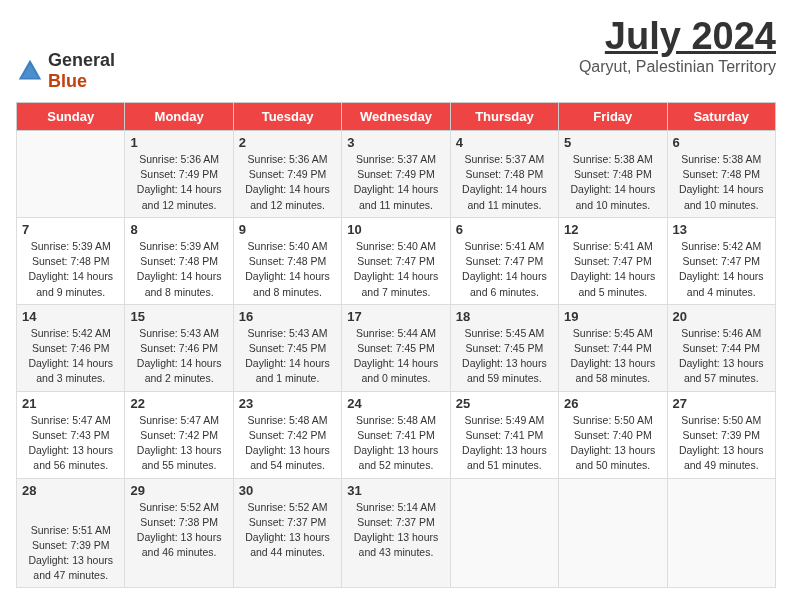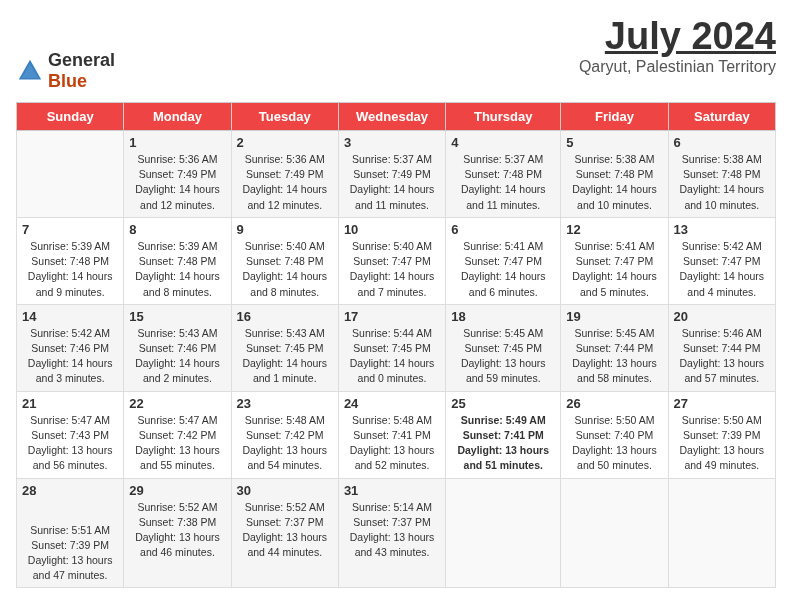--- a/index.html
+++ b/index.html
@@ -300,21 +300,21 @@
         </td>
         <td>
           <span class="day-number">24</span>
           <div class="day-info" style="white-space: pre-line;">Sunrise: 5:48 AM
 Sunset: 7:41 PM
 Daylight: 13 hours
 and 52 minutes.</div>
         </td>
         <td>
           <span class="day-number">25</span>
-          <div class="day-info" style="white-space: pre-line; font-weight: bold;">Sunrise: 5:49 AM
+          <div class="day-info" style="white-space: pre-line;">Sunrise: 5:49 AM
 Sunset: 7:41 PM
 Daylight: 13 hours
 and 51 minutes.</div>
         </td>
         <td>
           <span class="day-number">26</span>
           <div class="day-info" style="white-space: pre-line;">Sunrise: 5:50 AM
 Sunset: 7:40 PM
 Daylight: 13 hours
 and 50 minutes.</div>

